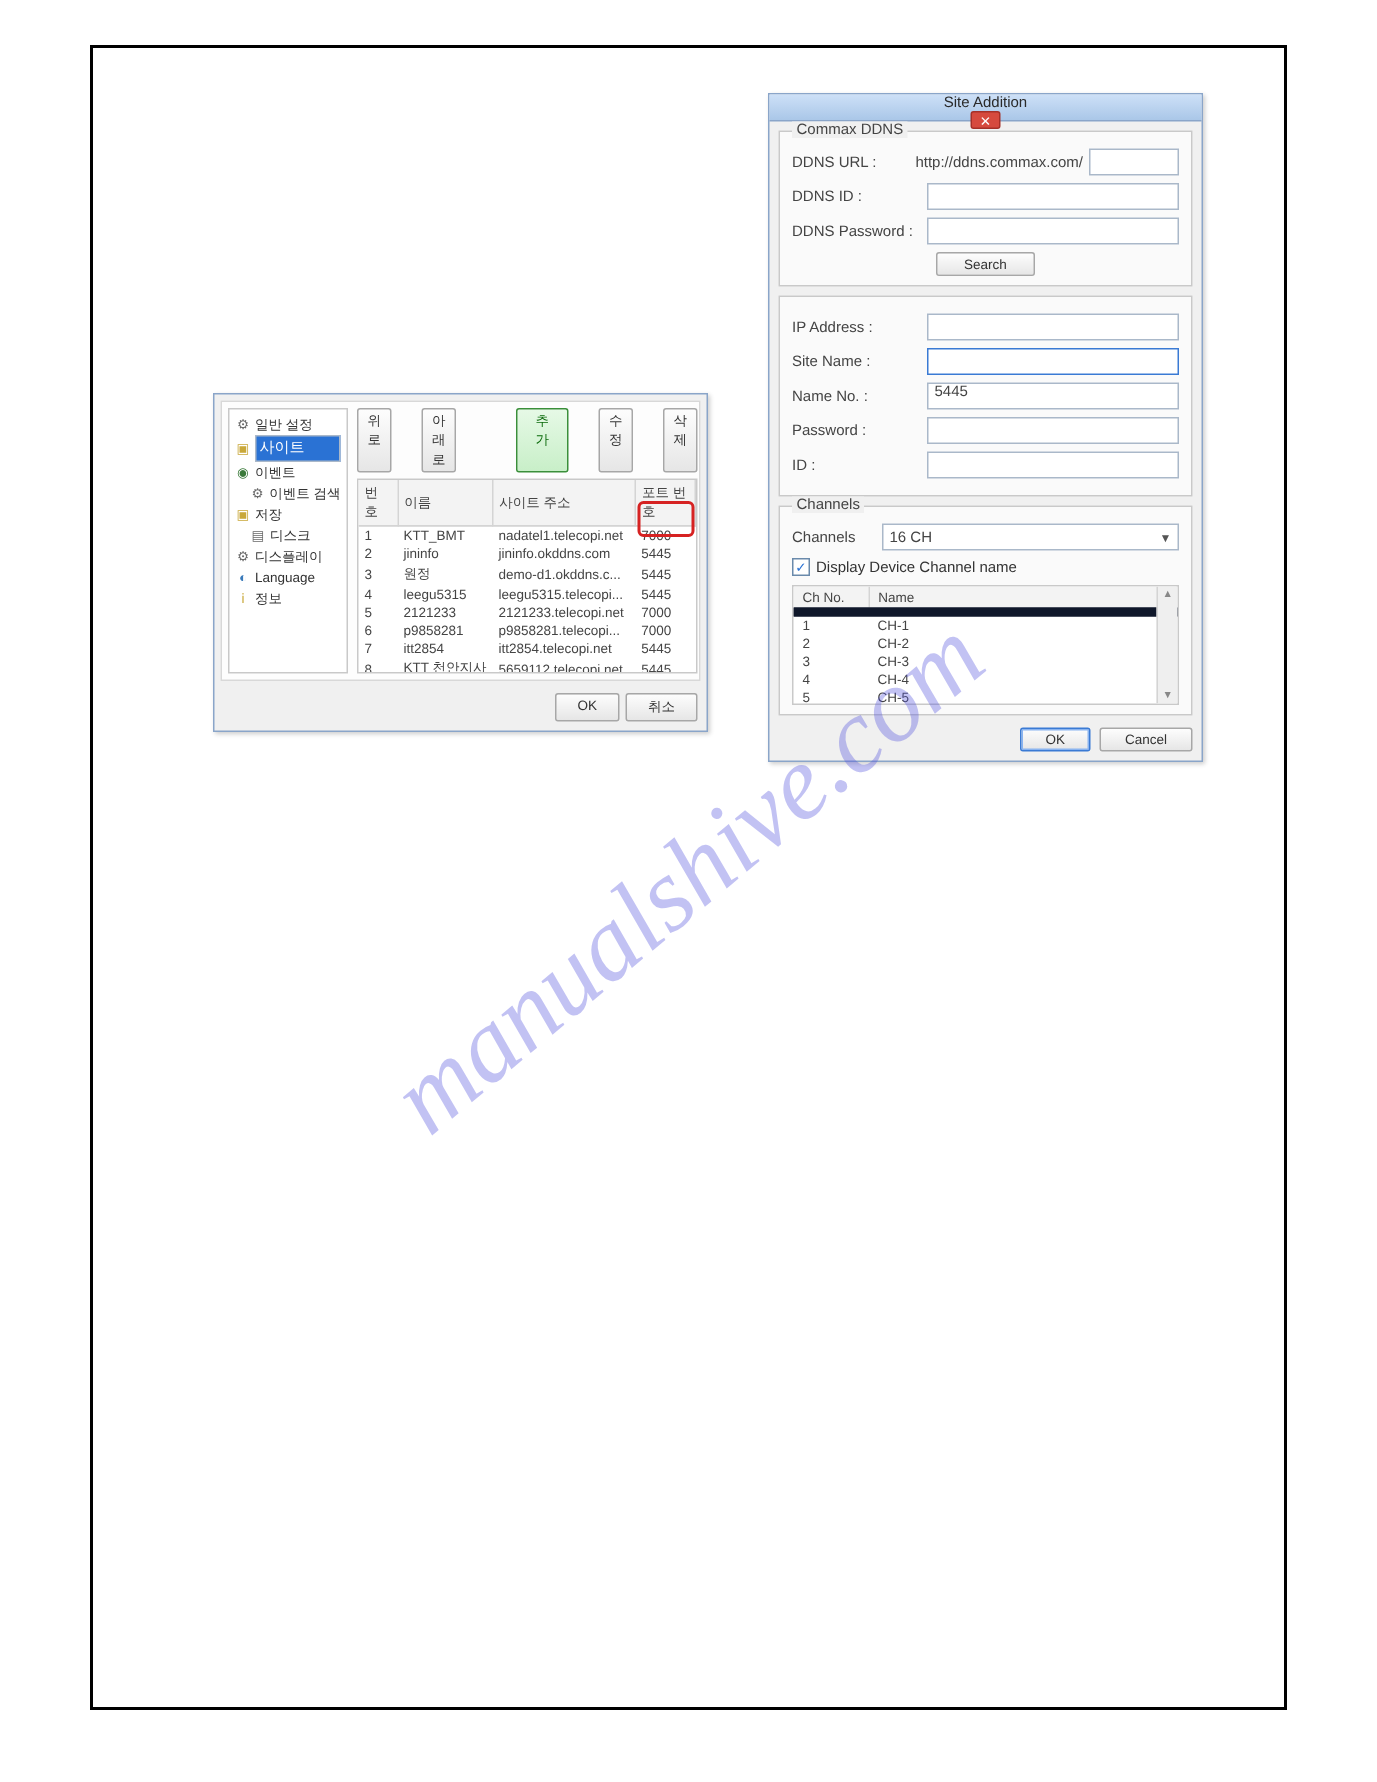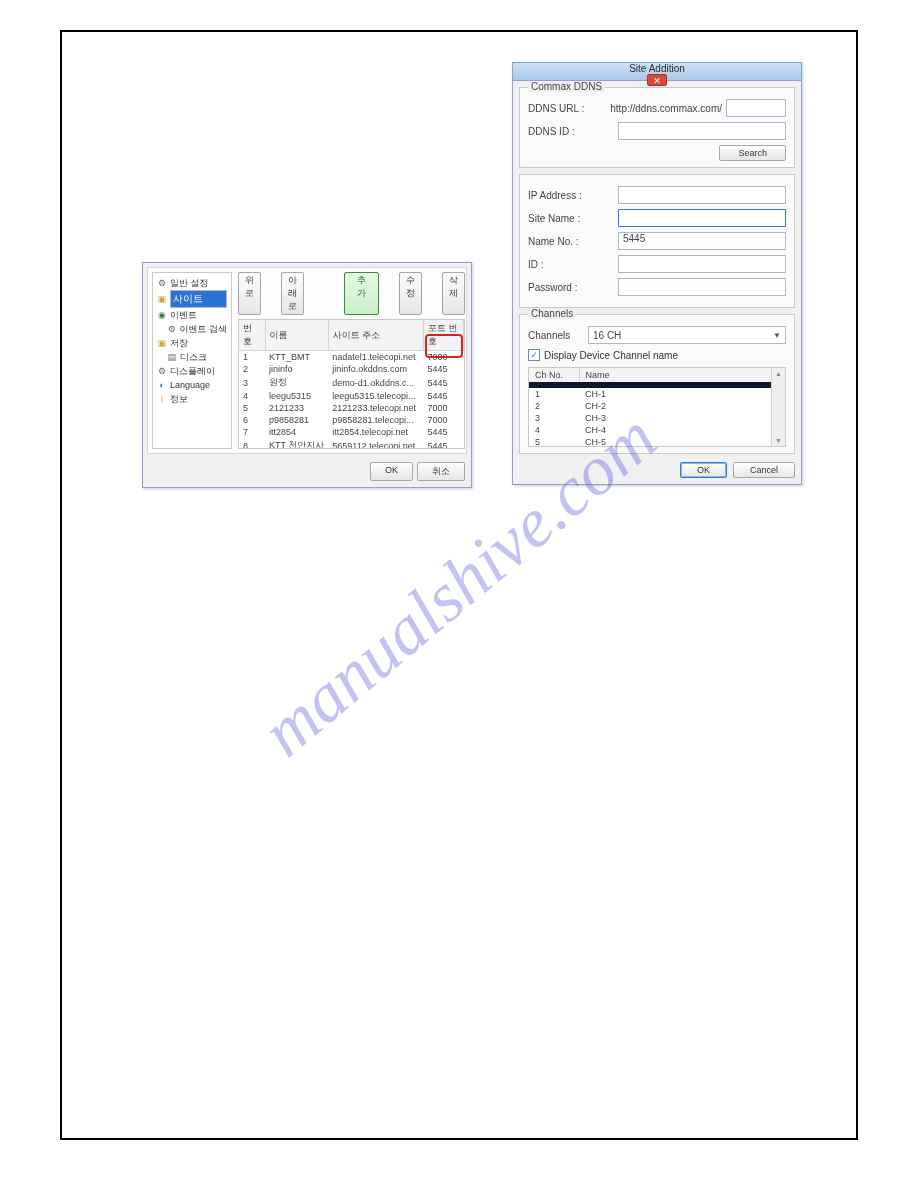--- a/index.html
+++ b/index.html
@@ -196,21 +196,21 @@
   .field .inp {
     flex: 1;
     height: 18px;
     border: 1px solid #aab8c9;
     background: #fff;
     padding: 0 4px;
     font-size: 10px;
     color:#444;
   }
   .field .static { padding-left:2px; }
-  .row-right { display:flex; justify-content:flex-end; margin-top:4px;}
+  .row-right { display:flex; justify-content:center; margin-top:4px;}
   .sel {
     flex: 1;
     height: 18px;
     border: 1px solid #aab8c9;
     background: #fff;
     display: flex;
     align-items: center;
     justify-content: space-between;
     padding: 0 4px;
     font-size: 10px;
@@ -389,44 +389,48 @@
         <div class="group-title">Commax DDNS</div>
         <div class="field">
           <label>DDNS URL :</label>
           <span class="static">http://ddns.commax.com/</span>
           <span class="inp" style="flex:0 0 60px; margin-left:4px;"></span>
         </div>
         <div class="field">
           <label>DDNS ID :</label>
           <span class="inp"></span>
         </div>
+        <div class="field">
+          <label>DDNS Password :</label>
+          <span class="inp"></span>
+        </div>
         <div class="row-right">
           <span class="btn" style="padding:2px 18px;">Search</span>
         </div>
       </div>
 
       <div class="group">
         <div class="field">
           <label>IP Address :</label>
           <span class="inp"></span>
         </div>
         <div class="field">
           <label>Site Name :</label>
           <span class="inp" style="border-color:#3a7ad4;"></span>
         </div>
         <div class="field">
           <label>Name No. :</label>
           <span class="inp">5445</span>
         </div>
         <div class="field">
+          <label>Password :</label>
+          <span class="inp"></span>
+        </div>
+        <div class="field">
           <label>ID :</label>
-          <span class="inp"></span>
-        </div>
-        <div class="field">
-          <label>Password :</label>
           <span class="inp"></span>
         </div>
       </div>
 
       <div class="group">
         <div class="group-title">Channels</div>
         <div class="field">
           <label style="width:60px">Channels</label>
           <div class="sel">
             <span>16 CH</span>

